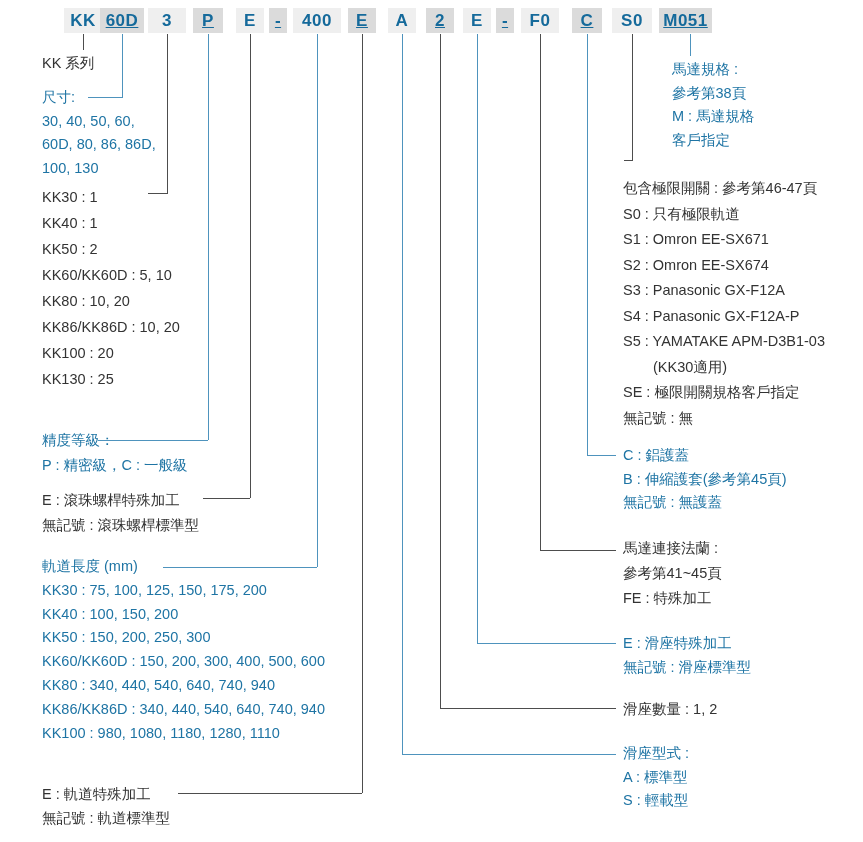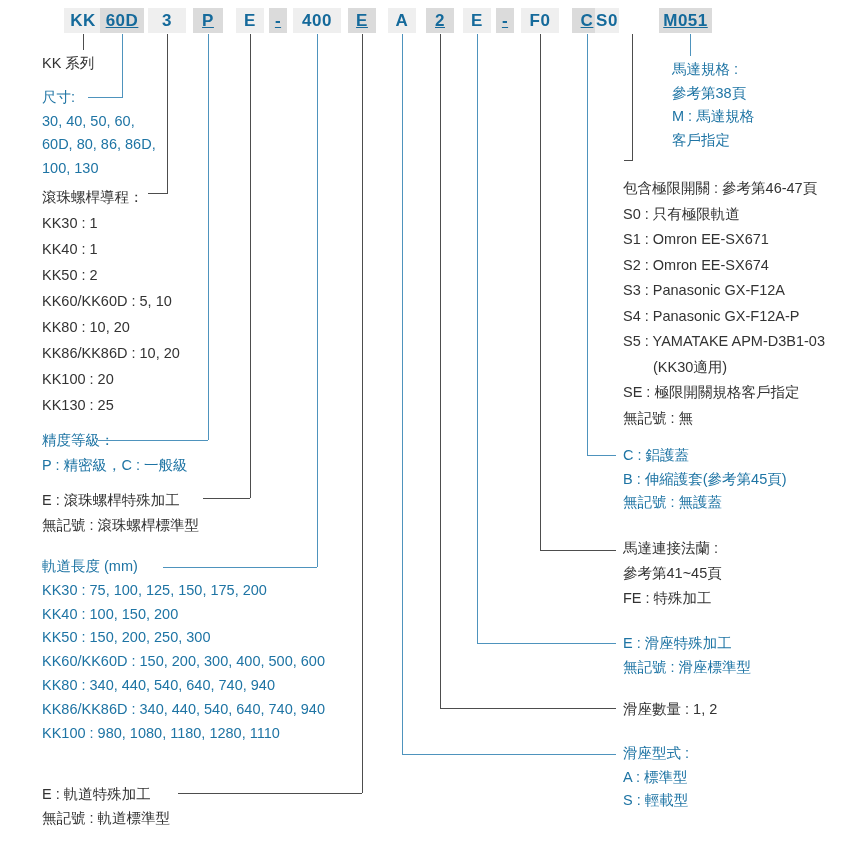--- a/index.html
+++ b/index.html
@@ -35,21 +35,21 @@
   <span class="chip light" style="left:236px;width:28px">E</span>
   <span class="chip dark" style="left:269px;width:18px">-</span>
   <span class="chip light" style="left:293px;width:48px">400</span>
   <span class="chip dark" style="left:348px;width:28px">E</span>
   <span class="chip light" style="left:388px;width:28px">A</span>
   <span class="chip dark" style="left:426px;width:28px">2</span>
   <span class="chip light" style="left:463px;width:28px">E</span>
   <span class="chip dark" style="left:496px;width:18px">-</span>
   <span class="chip light" style="left:521px;width:38px">F0</span>
   <span class="chip dark" style="left:572px;width:30px">C</span>
-  <span class="chip light" style="left:595px;width:24px">S0</span>
+  <span class="chip light" style="left:612px;width:40px">S0</span>
   <span class="chip dark" style="left:659px;width:53px">M051</span>
 
   <div class="vl gray" style="left:83px;top:34px;height:16px"></div>
   <div class="vl blue" style="left:122px;top:34px;height:63px"></div>
   <div class="hl blue" style="left:88px;top:97px;width:35px"></div>
   <div class="vl gray" style="left:167px;top:34px;height:159px"></div>
   <div class="hl gray" style="left:148px;top:193px;width:20px"></div>
   <div class="vl blue" style="left:208px;top:34px;height:406px"></div>
   <div class="hl blue" style="left:98px;top:440px;width:110px"></div>
   <div class="vl gray" style="left:250px;top:34px;height:464px"></div>
@@ -75,21 +75,20 @@
   <div class="block gray" style="left:42px;top:54px">KK 系列</div>
 
   <div class="block blue" style="left:42px;top:86px;line-height:23.5px">
     <div class="ln">尺寸:</div>
     <div class="ln">30, 40, 50, 60,</div>
     <div class="ln">60D, 80, 86, 86D,</div>
     <div class="ln">100, 130</div>
   </div>
 
   <div class="block gray" style="left:42px;top:184px;line-height:26px">
-    <div class="ln">滾珠螺桿導程：</div>
     <div class="ln">KK30 : 1</div>
     <div class="ln">KK40 : 1</div>
     <div class="ln">KK50 : 2</div>
     <div class="ln">KK60/KK60D : 5, 10</div>
     <div class="ln">KK80 : 10, 20</div>
     <div class="ln">KK86/KK86D : 10, 20</div>
     <div class="ln">KK100 : 20</div>
     <div class="ln">KK130 : 25</div>
   </div>
 

